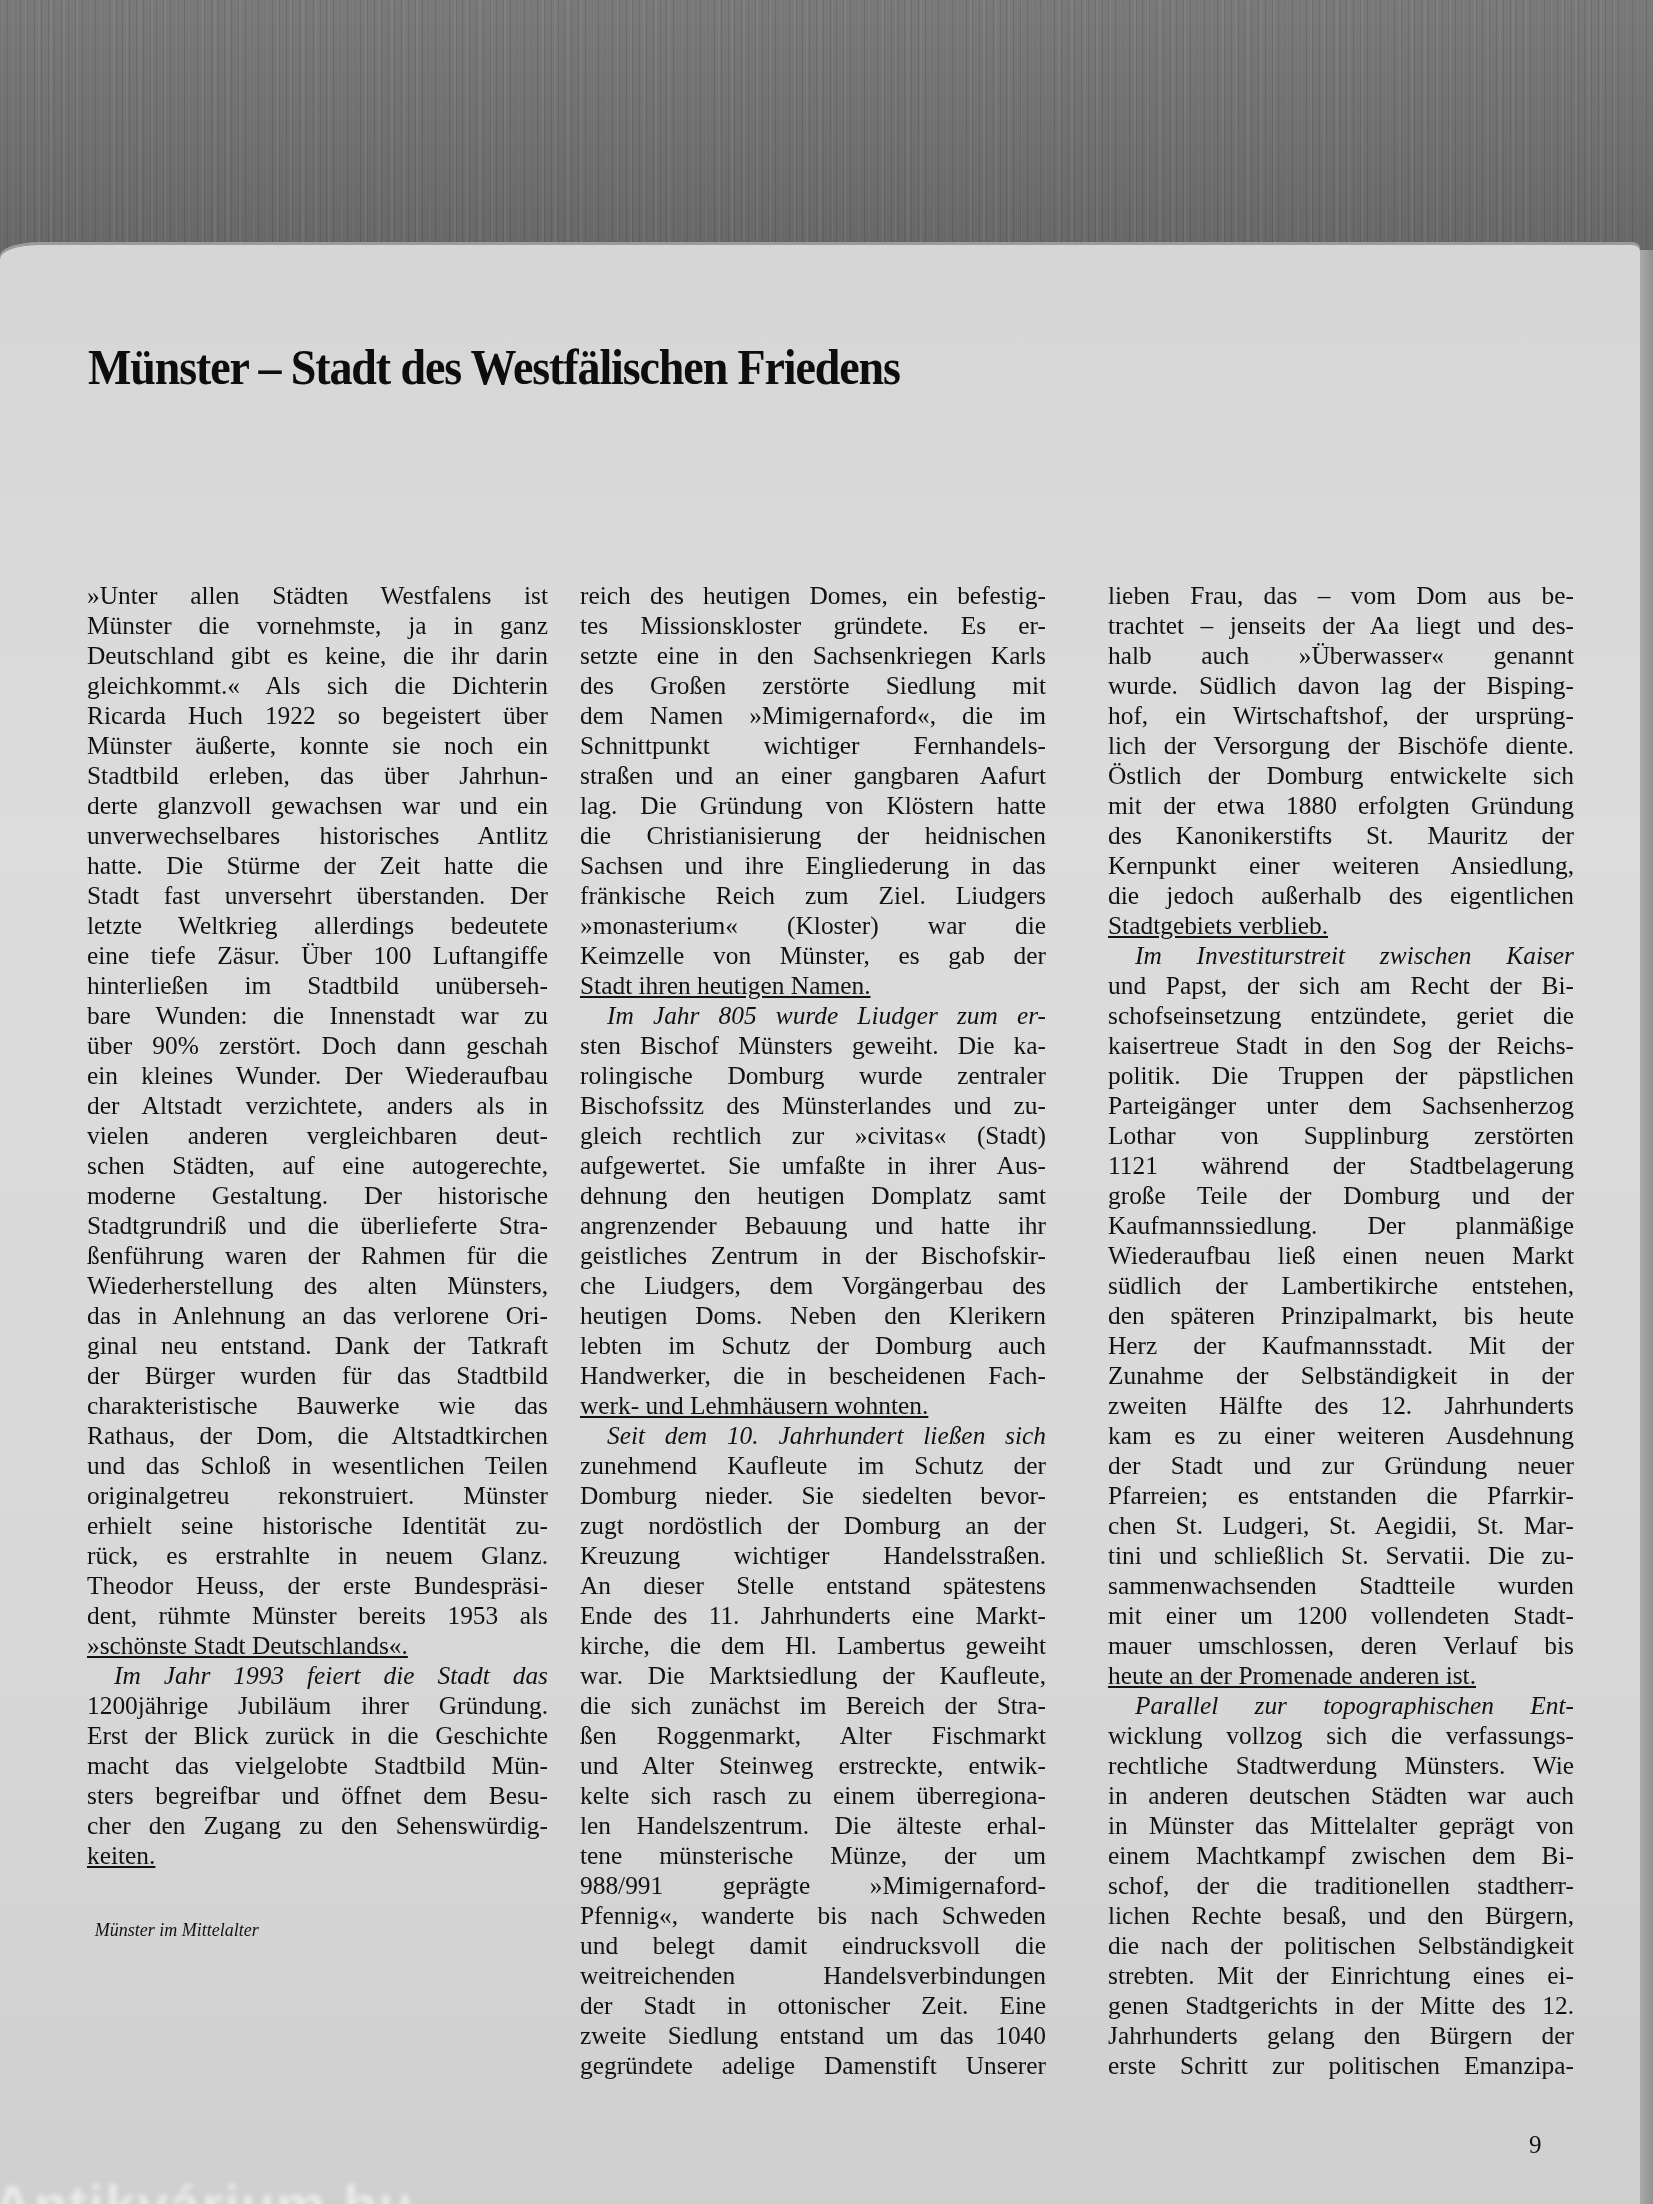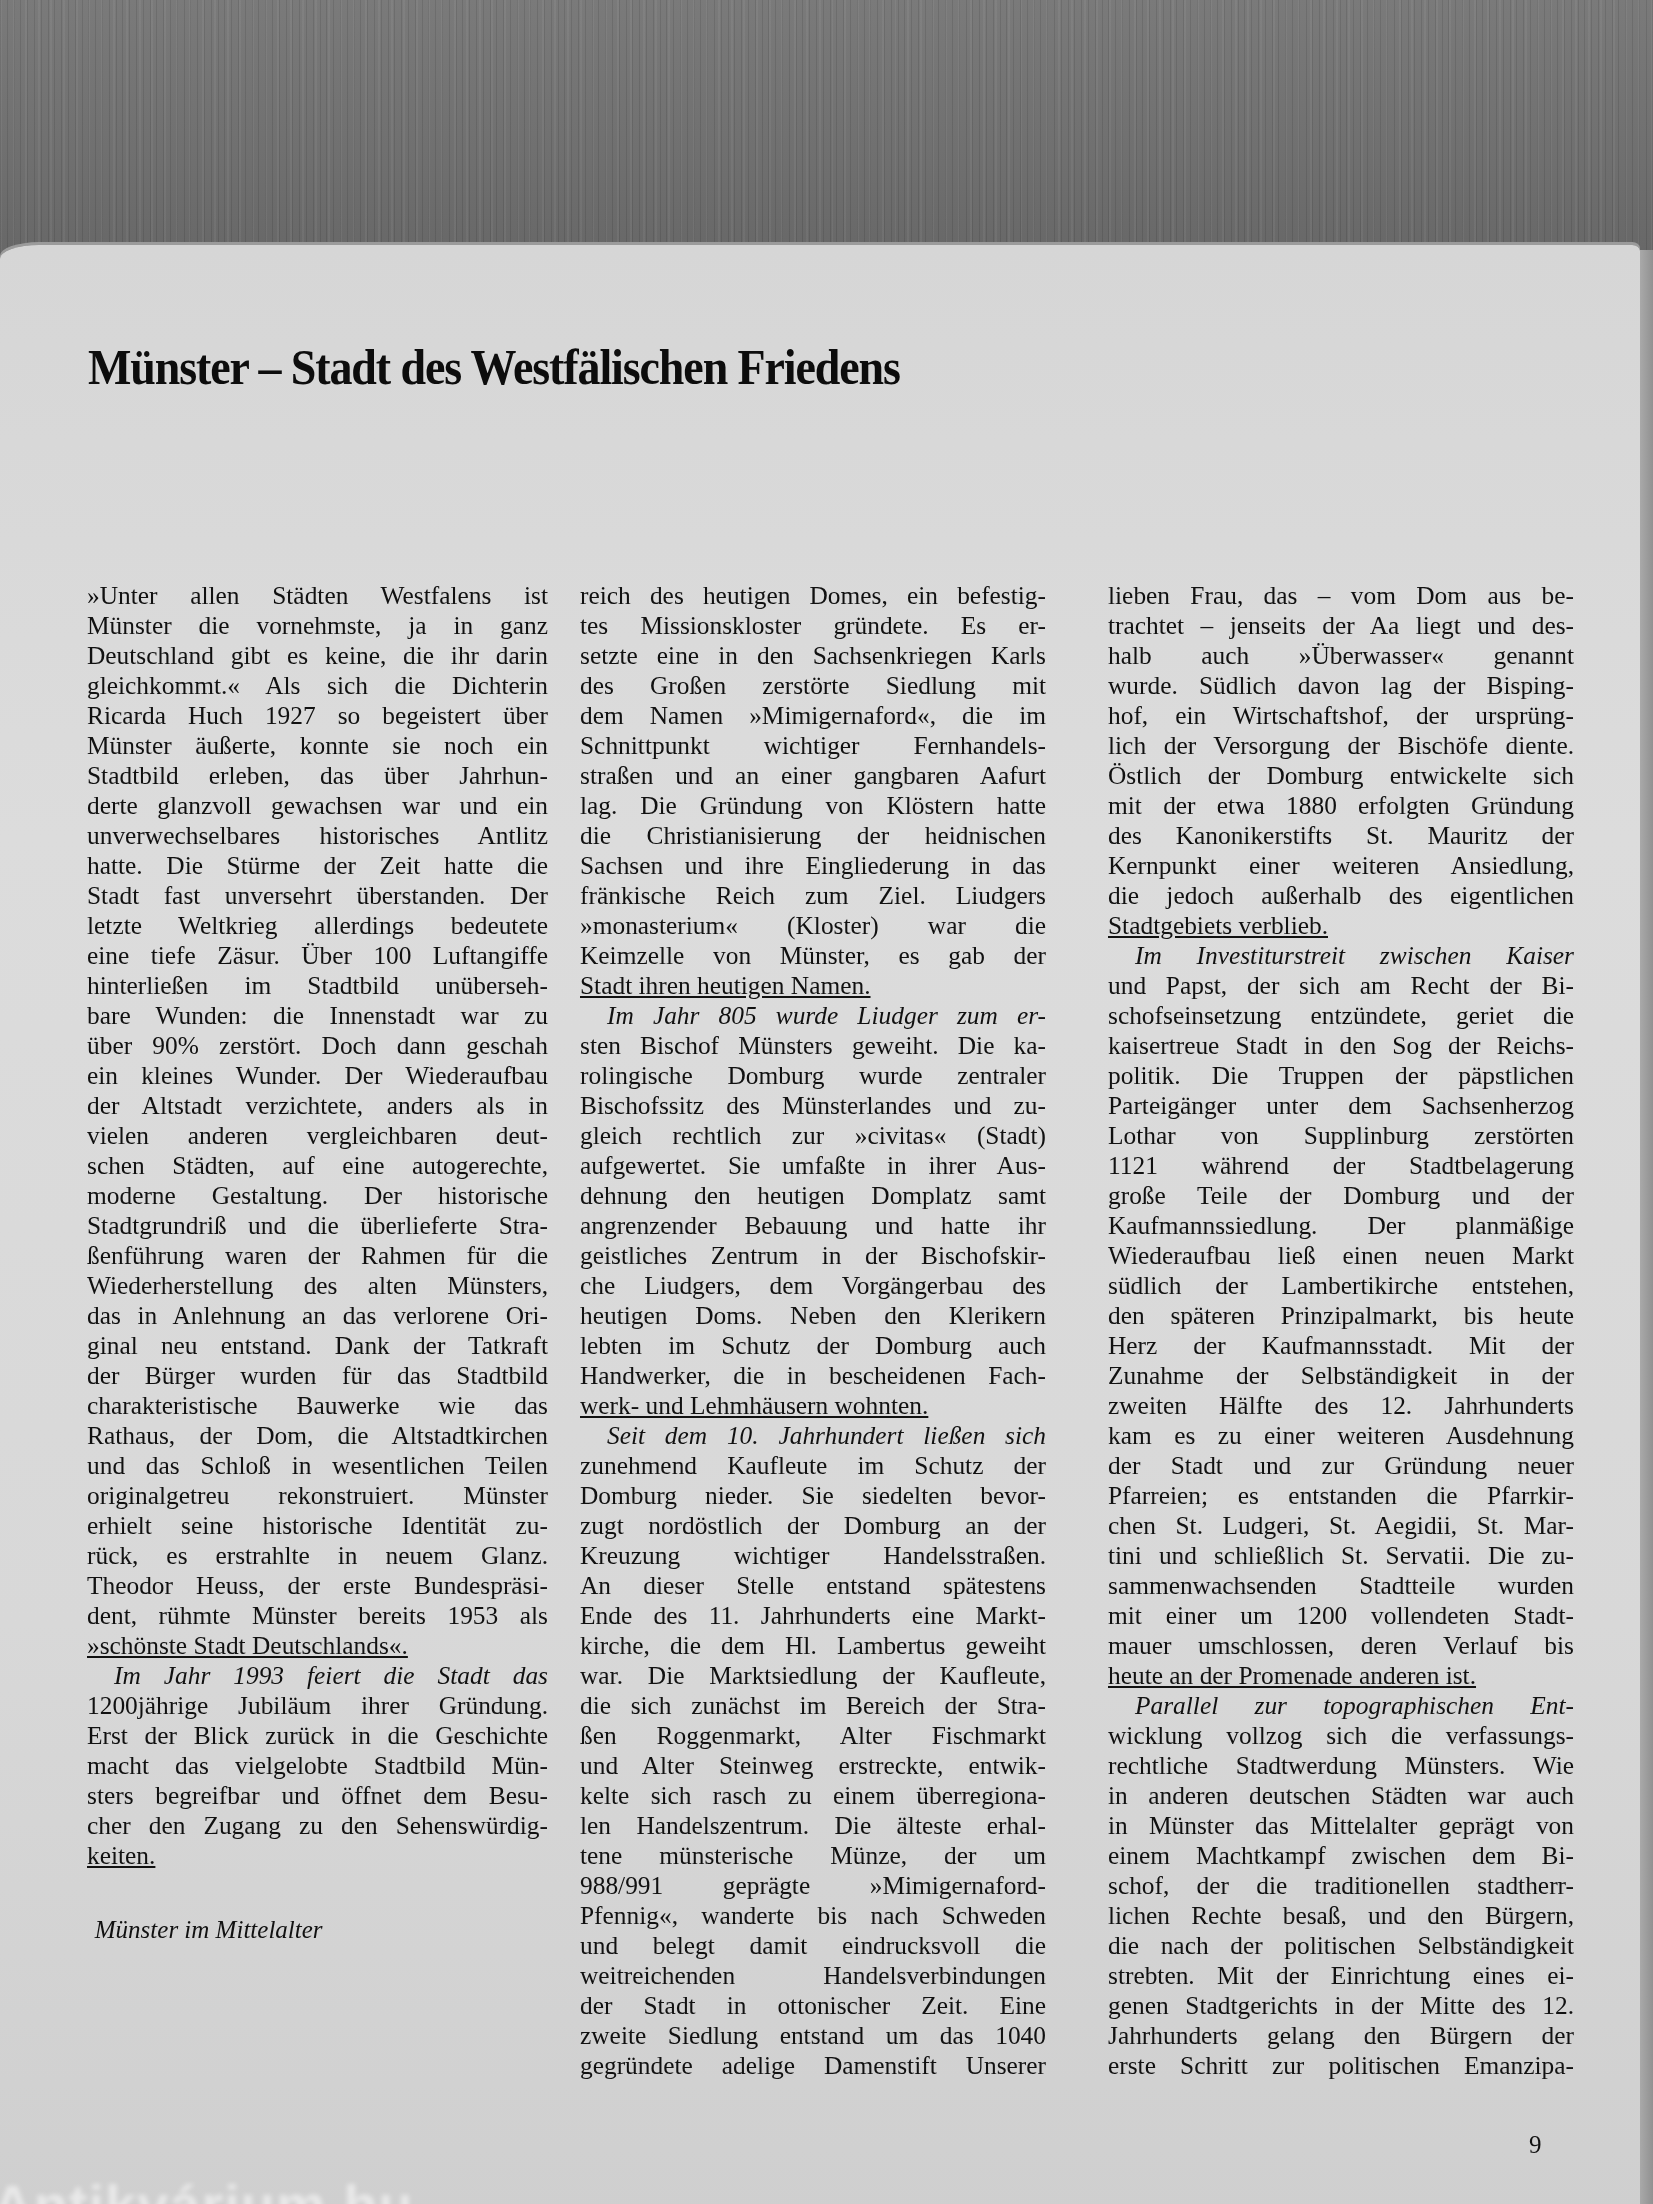--- a/index.html
+++ b/index.html
@@ -38,21 +38,21 @@
     font-size: 25.4px; line-height: 30px; color: #111;
     text-align: justify; hyphens: manual;
   }
   .col1 { left: 87px; }
   .col2 { left: 580px; width: 466px; }
   .col3 { left: 1108px; width: 466px; }
   .line { display: block; text-align: justify; text-align-last: justify; white-space: nowrap; height: 30px; }
   .line.last { text-align-last: left; text-decoration: underline; }
   .indent { padding-left: 27px; font-style: italic; }
   .subheading {
-    font-style: italic; font-size: 25px; margin: 45px 0 19.4px 7.8px; color: #111; display: block;
+    font-style: italic; font-size: 18px; margin: 45px 0 19.4px 7.8px; color: #111; display: block;
   }
   .col1 .block2 { padding-left: 7.8px; }
   .page-number {
     position: absolute; left: 1529px; top: 2131px; font-size: 25px; color: #111;
   }
   .watermark {
     position: absolute; left: -7.8px; top: 2172px; font-family: "Liberation Sans", "DejaVu Sans", sans-serif;
     font-weight: bold; font-size: 56px; color: rgba(255,255,255,0.55);
     filter: blur(2.4px); letter-spacing: 1px; white-space: nowrap;
   }
@@ -65,21 +65,21 @@
 <div class="page-edge"></div>
 
 <h1 class="title">Münster – Stadt des Westfälischen Friedens</h1>
 
 <div class="col col1">
     <div>
       <span class="line">»Unter allen Städten Westfalens ist</span>
       <span class="line">Münster die vornehmste, ja in ganz</span>
       <span class="line">Deutschland gibt es keine, die ihr darin</span>
       <span class="line">gleichkommt.« Als sich die Dichterin</span>
-      <span class="line">Ricarda Huch 1927 so begeistert über</span>
+      <span class="line">Ricarda Huch 1922 so begeistert über</span>
       <span class="line">Münster äußerte, konnte sie noch ein</span>
       <span class="line">Stadtbild erleben, das über Jahrhun-</span>
       <span class="line">derte glanzvoll gewachsen war und ein</span>
       <span class="line">unverwechselbares historisches Antlitz</span>
       <span class="line">hatte. Die Stürme der Zeit hatte die</span>
       <span class="line">Stadt fast unversehrt überstanden. Der</span>
       <span class="line">letzte Weltkrieg allerdings bedeutete</span>
       <span class="line">eine tiefe Zäsur. Über 100 Luftangiffe</span>
       <span class="line">hinterließen im Stadtbild unüberseh-</span>
       <span class="line">bare Wunden: die Innenstadt war zu</span>

